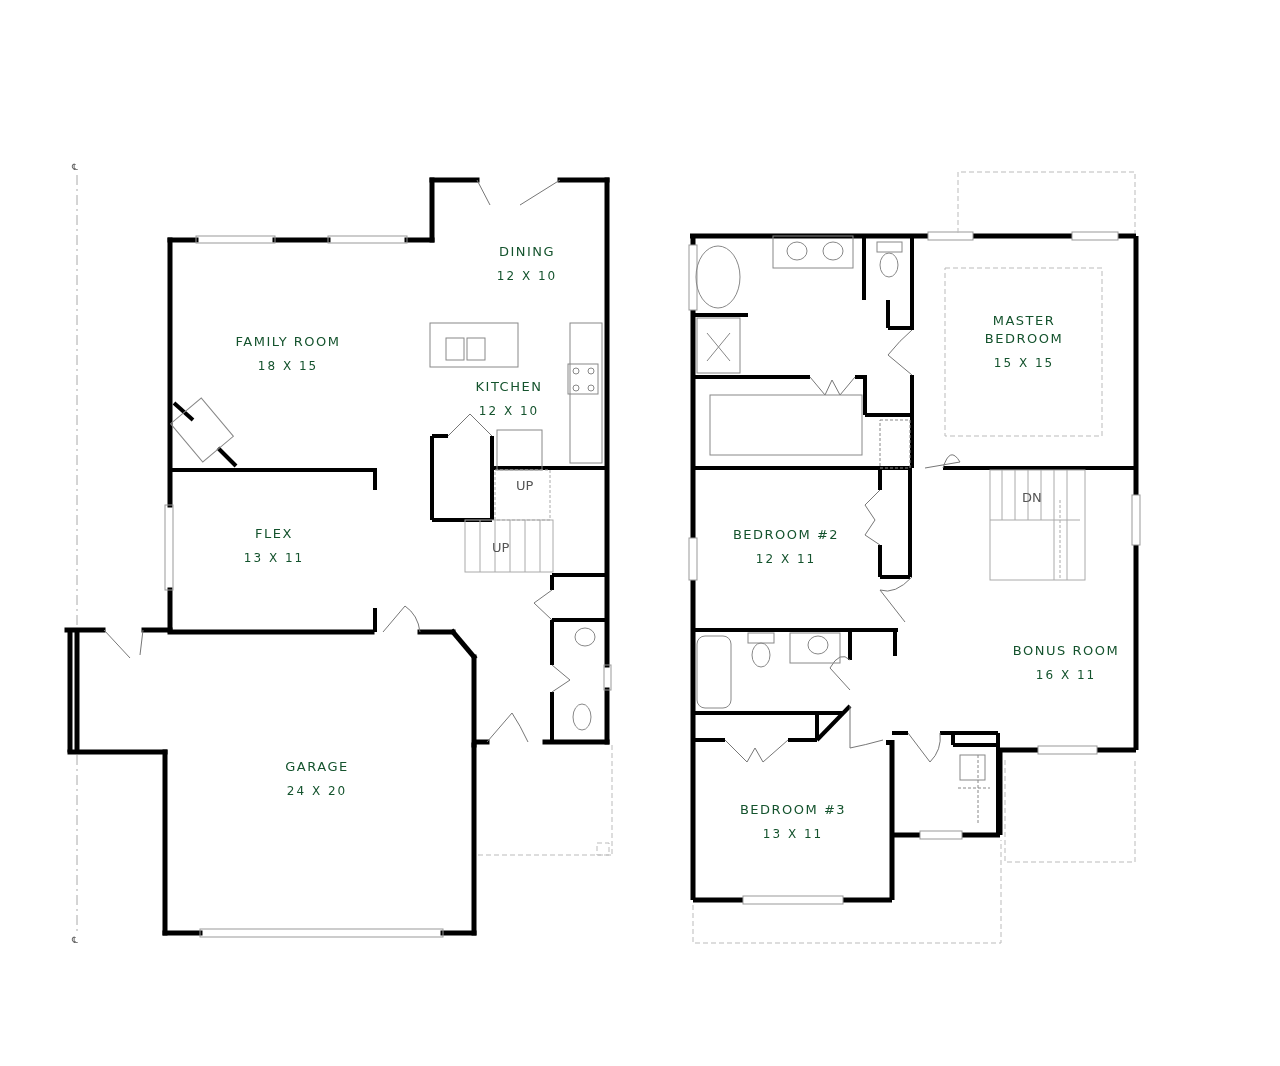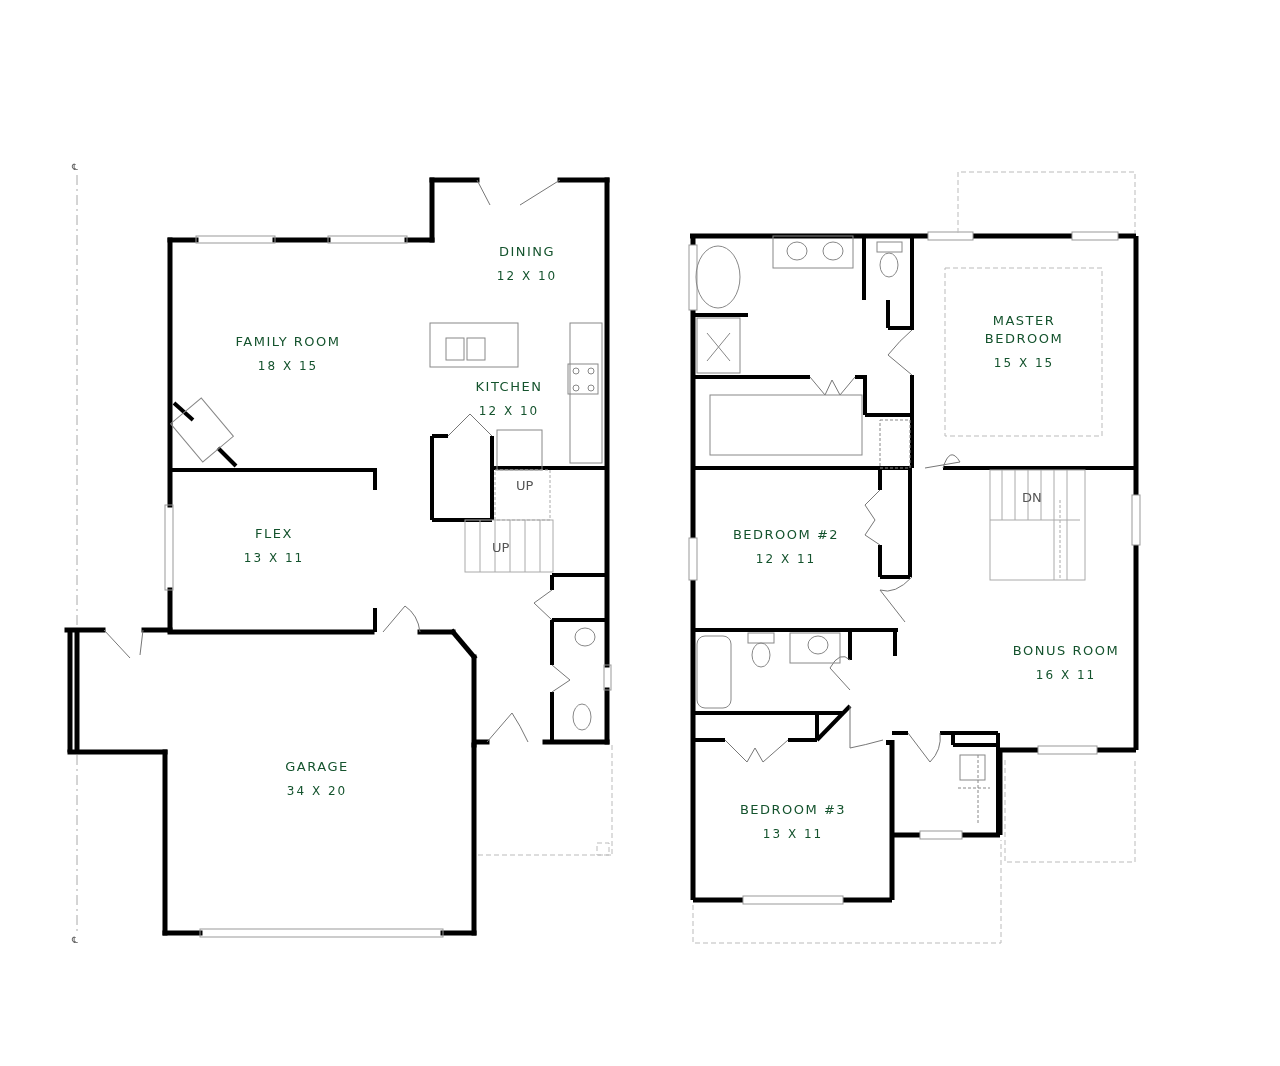--- a/index.html
+++ b/index.html
@@ -255,21 +255,21 @@
 <div class="room-label" style="left:509px; top:380px;">
   <span class="name">KITCHEN</span>
   <span class="dim">12 X 10</span>
 </div>
 <div class="room-label" style="left:274px; top:527px;">
   <span class="name">FLEX</span>
   <span class="dim">13 X 11</span>
 </div>
 <div class="room-label" style="left:317px; top:760px;">
   <span class="name">GARAGE</span>
-  <span class="dim">34 X 20</span>
+  <span class="dim">24 X 20</span>
 </div>
 <span class="tiny" style="left:516px; top:478px;">UP</span>
 <span class="tiny" style="left:492px; top:540px;">UP</span>
 <span class="tiny" style="left:72px; top:162px; font-size:9px;">℄</span>
 <span class="tiny" style="left:72px; top:935px; font-size:9px;">℄</span>
 
 <div class="room-label" style="left:1024px; top:314px;text-align:center;">
   <span class="name" style="margin-bottom:5px;">MASTER</span>
   <span class="name" style="">BEDROOM</span>
   <span class="dim">15 X 15</span>

